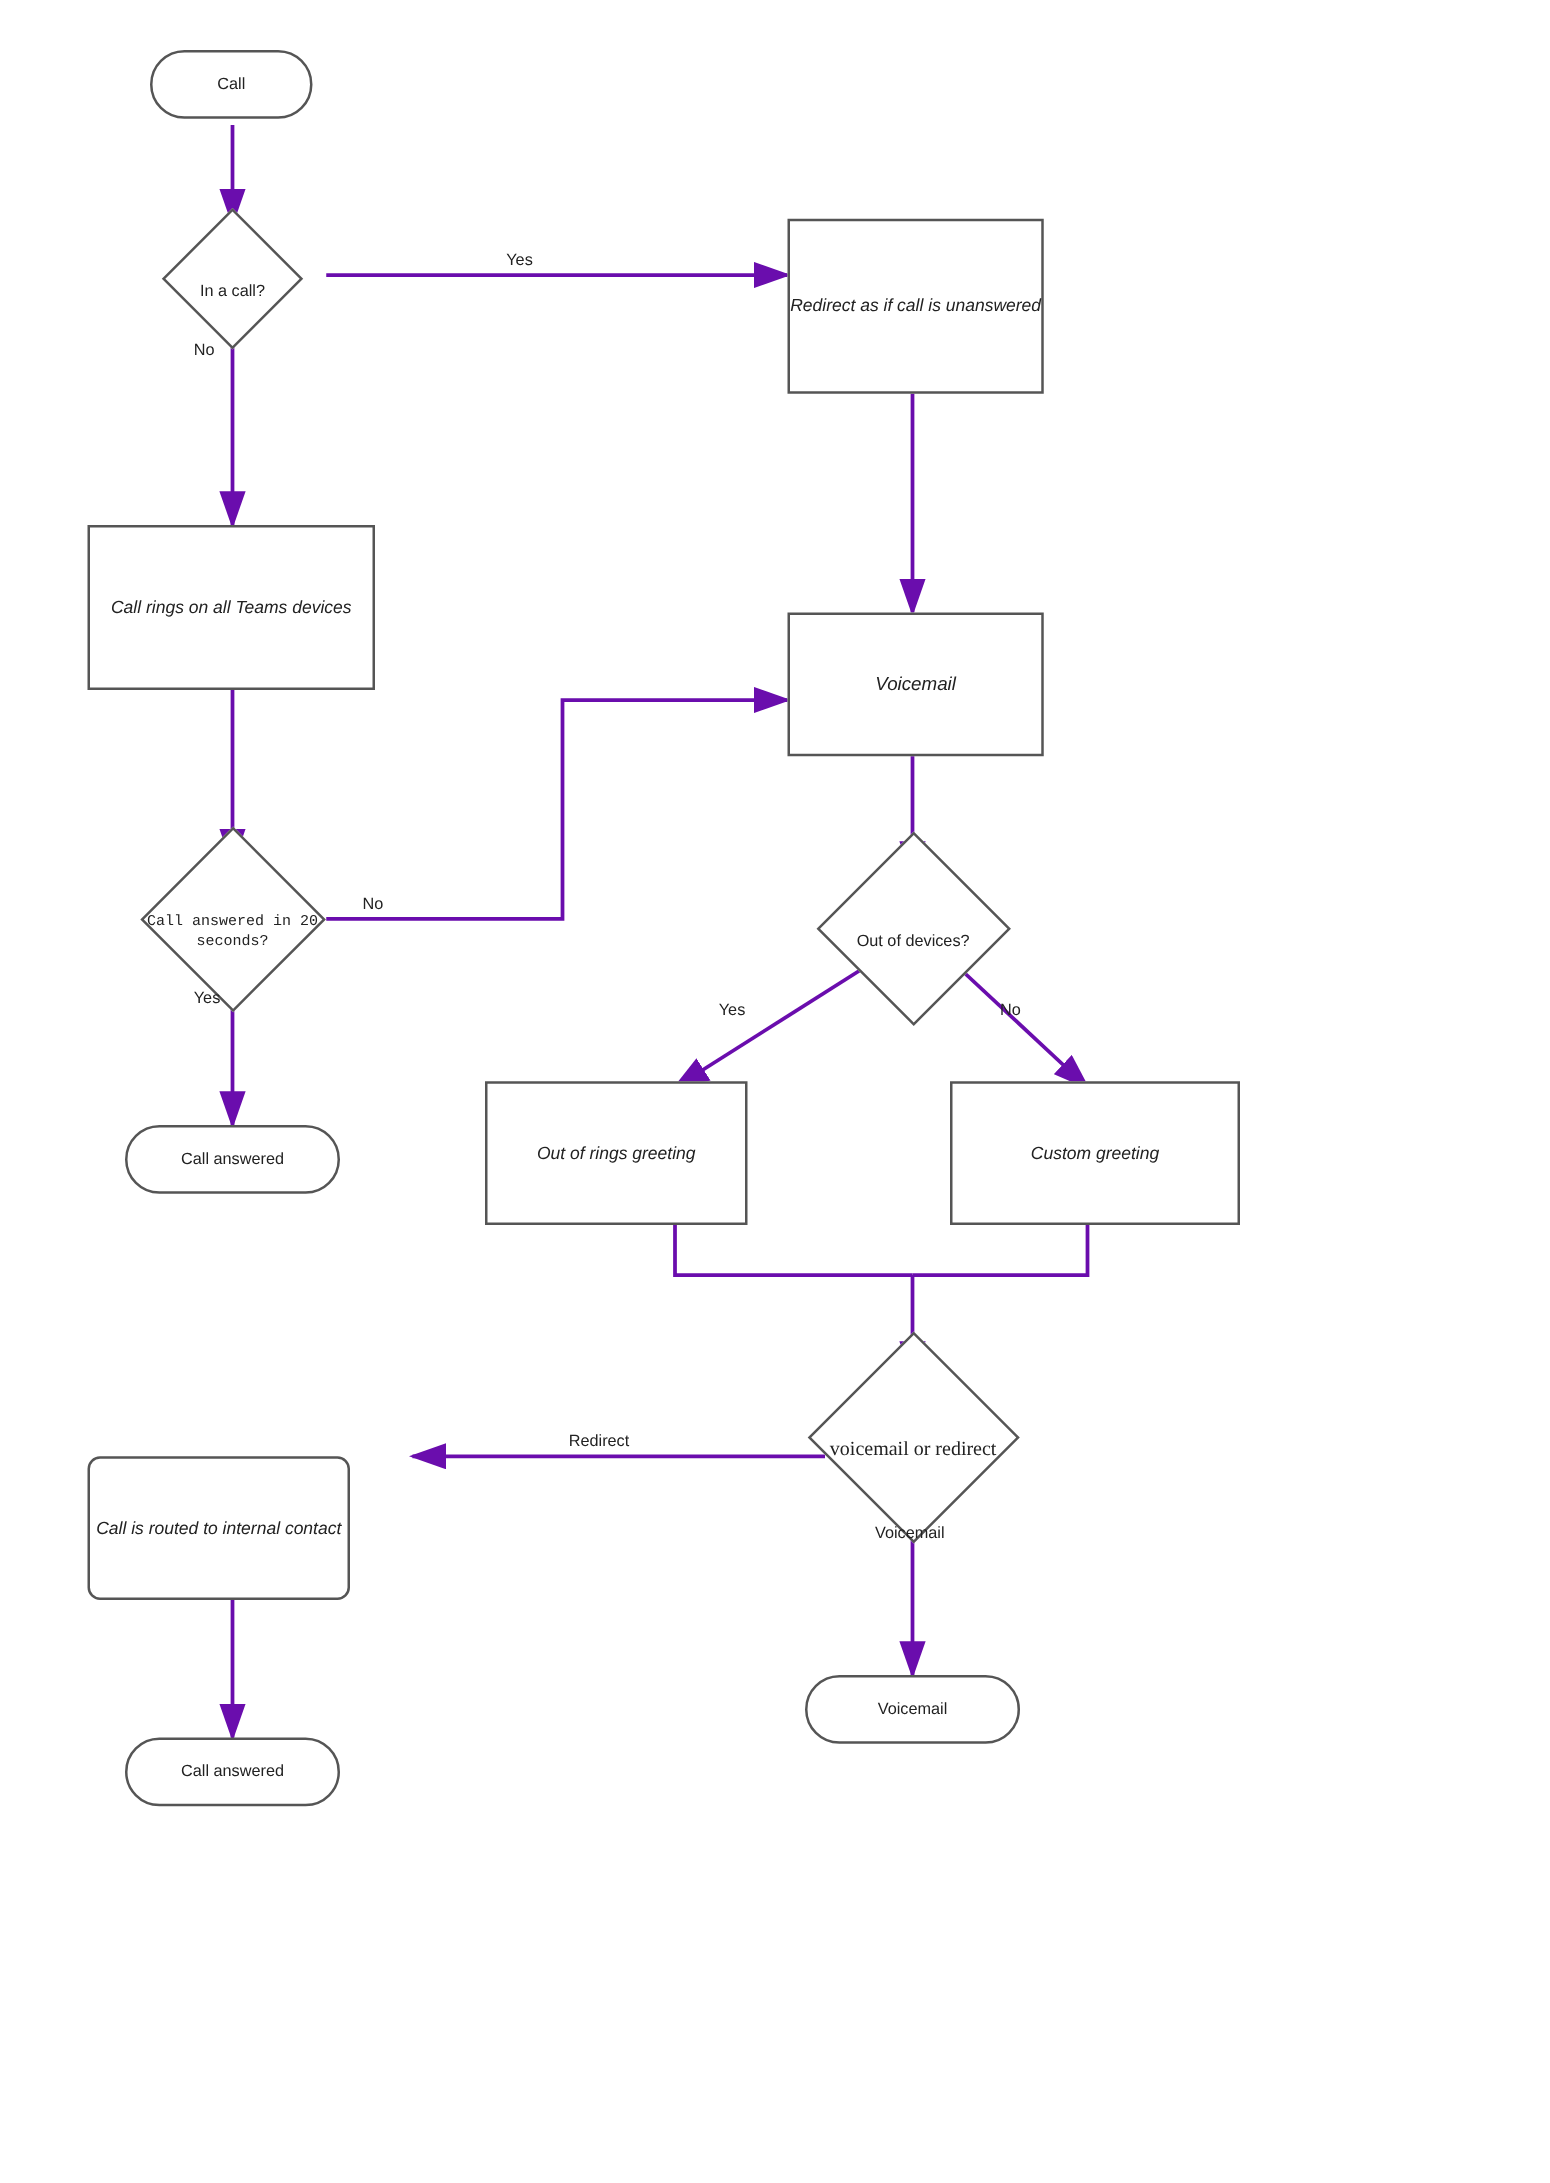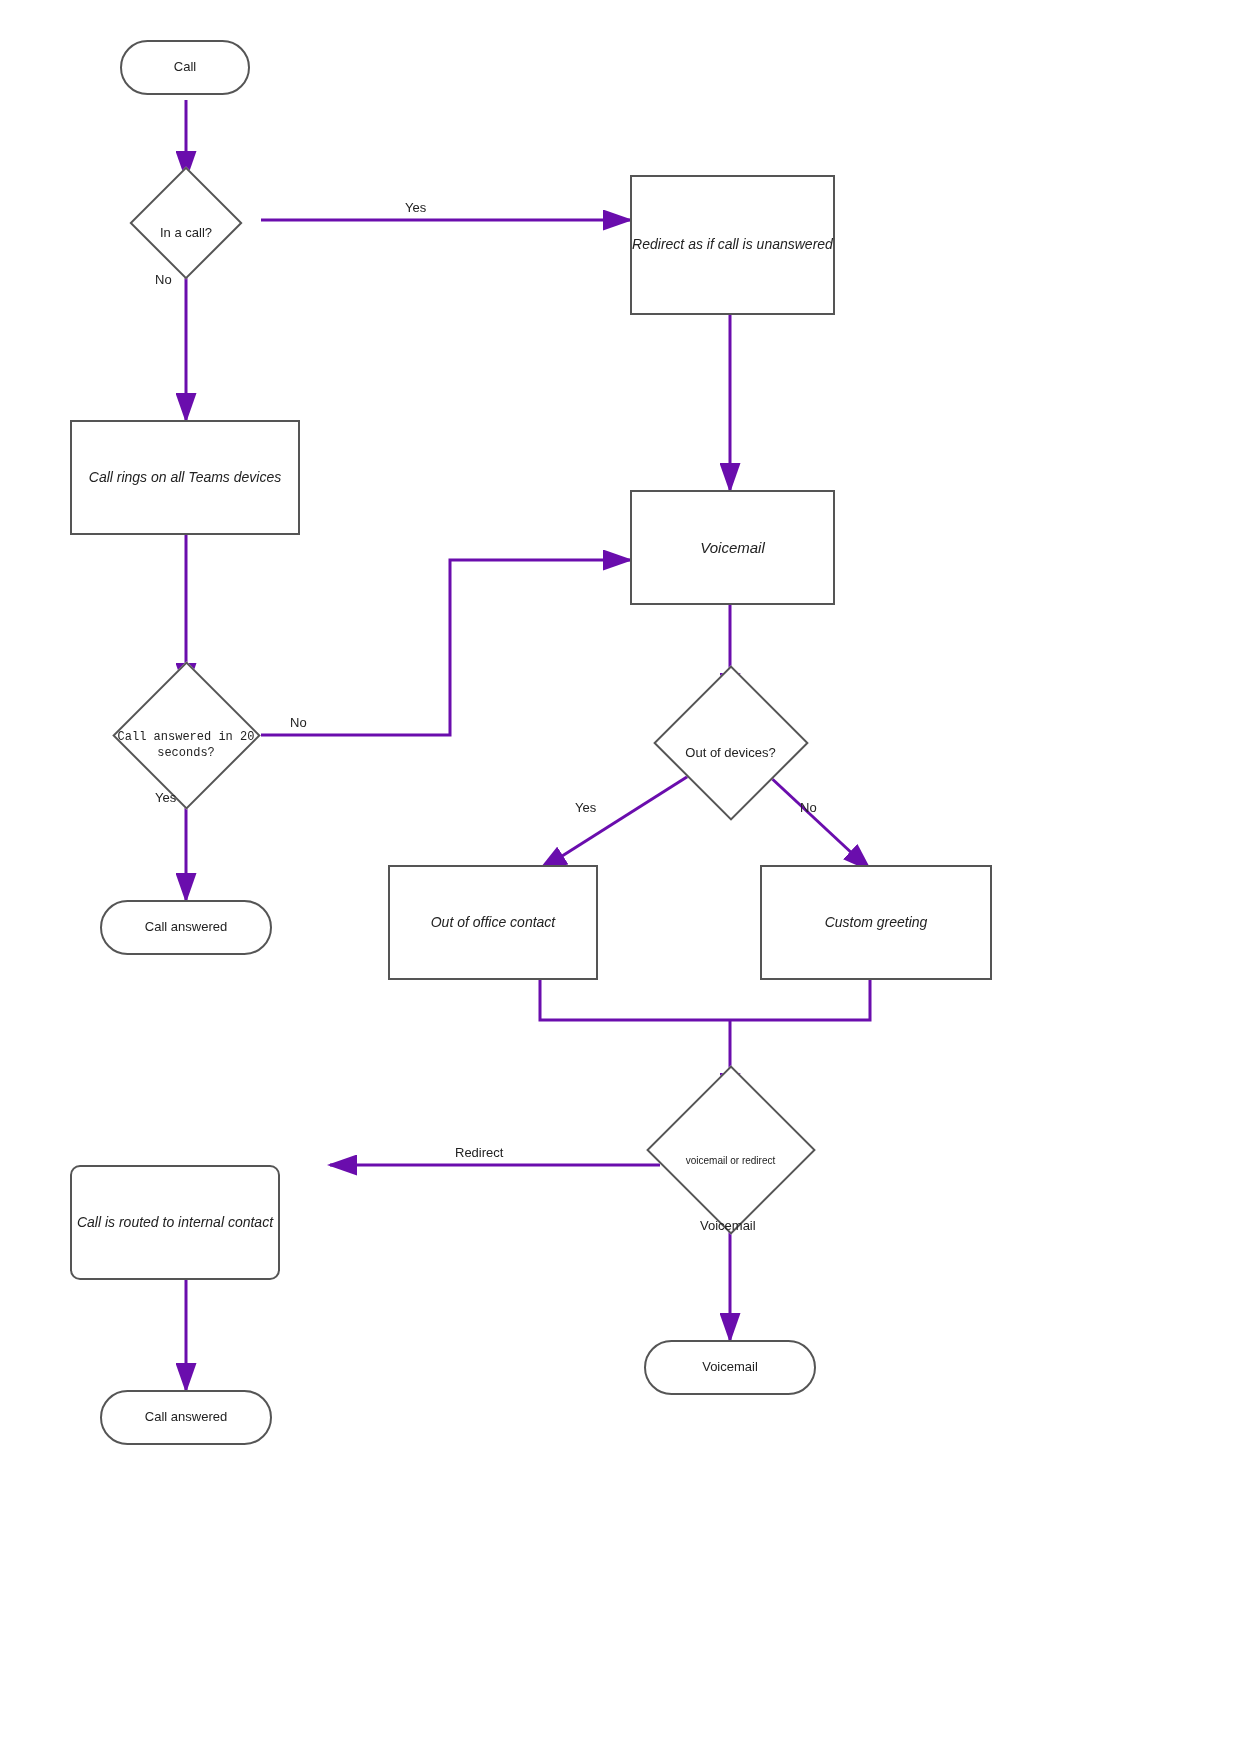--- a/index.html
+++ b/index.html
@@ -110,21 +110,21 @@
     <div style="width:80px; height:80px; background:#fff; border:2px solid #555; transform:rotate(45deg); position:absolute;"></div>
     <div class="diamond-text label" style="position:relative; z-index:1; transform:none; font-size:13px; line-height:1.3;">In a call?</div>
   </div>
 
   <div class="label" style="position:absolute; left:405px; top:200px; font-size:13px;">Yes</div>
 
   <div class="label" style="position:absolute; left:155px; top:272px; font-size:13px;">No</div>
 
   <div class="shape rectangle label" style="left:630px; top:175px; width:205px; height:140px; font-size:14px; line-height:1.4;">Redirect as if call is unanswered</div>
 
-  <div class="shape rectangle label" style="left:70px; top:420px; width:230px; height:115px; font-size:14px; line-height:1.4;">Call rings on all Teams devices</div>
+  <div class="shape rectangle label" style="left:70px; top:420px; width:230px; height:132px; font-size:14px; line-height:1.4;">Call rings on all Teams devices</div>
 
   <div class="shape rectangle label" style="left:630px; top:490px; width:205px; height:115px; font-size:15px;">Voicemail</div>
 
   <div class="shape" style="left:96px; top:688px; width:180px; height:95px;">
     <div style="width:105px; height:105px; background:#fff; border:2px solid #555; transform:rotate(45deg); position:absolute;"></div>
     <div class="diamond-text label" style="position:relative; z-index:1; transform:none; font-size:12px; line-height:1.3; text-align:center;font-family:Liberation Mono, monospace;">Call answered in 20 seconds?</div>
   </div>
 
   <div class="label" style="position:absolute; left:290px; top:715px; font-size:13px;">No</div>
 
@@ -134,27 +134,27 @@
 
   <div class="shape" style="left:638px; top:695px; width:185px; height:95px;">
     <div style="width:110px; height:110px; background:#fff; border:2px solid #555; transform:rotate(45deg); position:absolute;"></div>
     <div class="diamond-text label" style="position:relative; z-index:1; transform:none; font-size:13px; line-height:1.3; text-align:center;">Out of devices?</div>
   </div>
 
   <div class="label" style="position:absolute; left:575px; top:800px; font-size:13px;">Yes</div>
 
   <div class="label" style="position:absolute; left:800px; top:800px; font-size:13px;">No</div>
 
-  <div class="shape rectangle label" style="left:388px; top:865px; width:210px; height:115px; font-size:14px; line-height:1.4;">Out of office contact</div>
+  <div class="shape rectangle label" style="left:388px; top:865px; width:210px; height:115px; font-size:14px; line-height:1.4;">Out of rings greeting</div>
 
   <div class="shape rectangle label" style="left:760px; top:865px; width:232px; height:115px; font-size:14px; line-height:1.4;">Custom greeting</div>
 
   <div class="shape" style="left:638px; top:1090px; width:185px; height:120px;">
     <div style="width:120px; height:120px; background:#fff; border:2px solid #555; transform:rotate(45deg); position:absolute;"></div>
-    <div class="diamond-text label" style="position:relative; z-index:1; transform:none; font-size:10px; line-height:1.4; text-align:left;">voicemail or redirect</div>
+    <div class="diamond-text label" style="position:relative; z-index:1; transform:none; font-size:16px; line-height:1.4; text-align:left;font-family:Liberation Serif, serif;">voicemail or redirect</div>
   </div>
 
   <div class="label" style="position:absolute; left:455px; top:1145px; font-size:13px;">Redirect</div>
 
   <div class="label" style="position:absolute; left:700px; top:1218px; font-size:13px;">Voicemail</div>
 
   <div class="shape rectangle label" style="left:70px; top:1165px; width:210px; height:115px; font-size:14px; line-height:1.4;border-radius:10px;">Call is routed to internal contact</div>
 
   <div class="shape rounded-rect label" style="left:100px; top:1390px; width:172px; height:55px;">Call answered</div>
 

